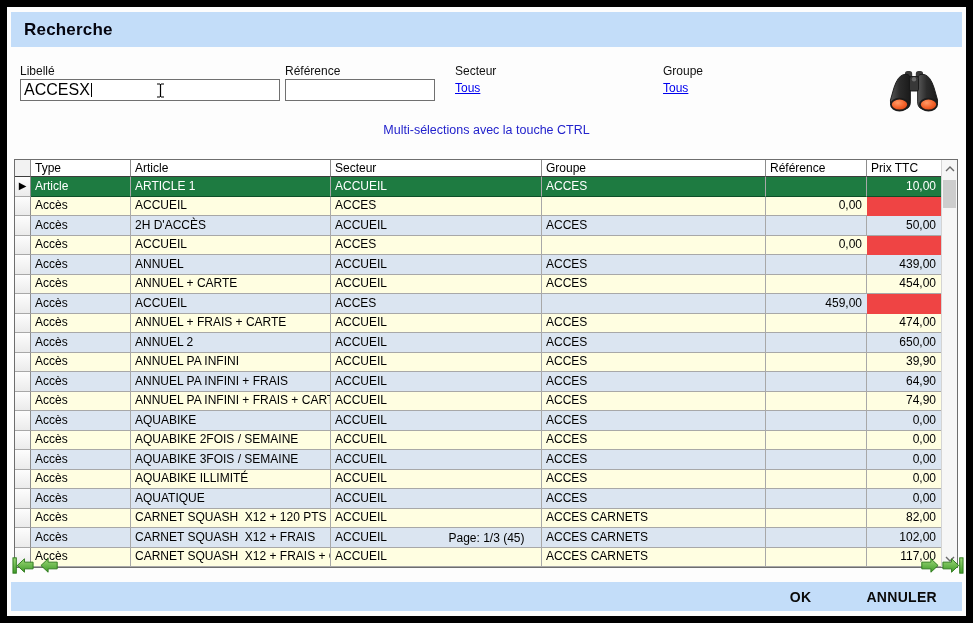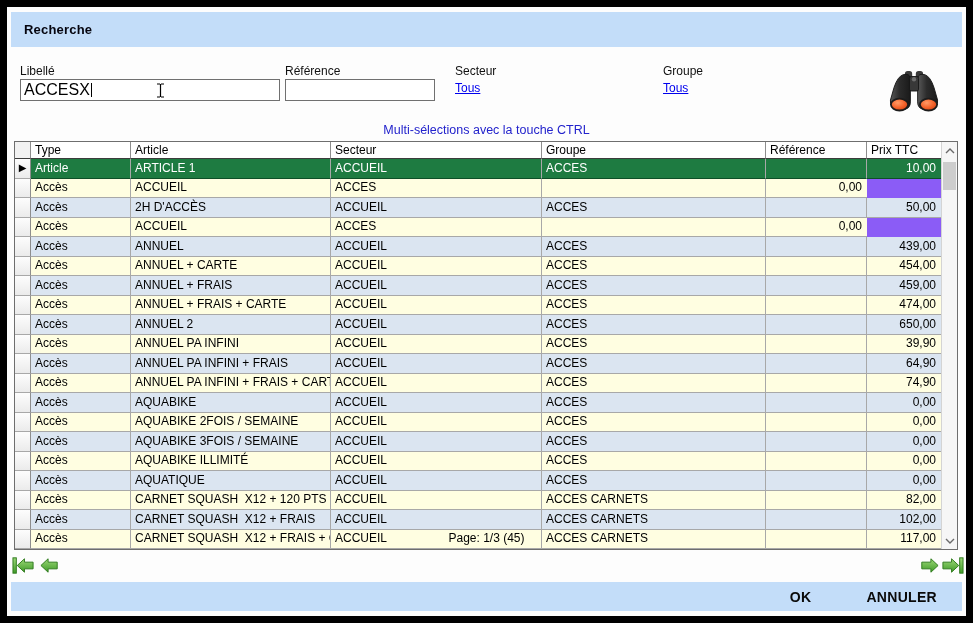--- a/index.html
+++ b/index.html
@@ -4,39 +4,39 @@
 <style>
   * { margin:0; padding:0; box-sizing:border-box; }
   html,body { background:#555; }
   body { font-family:"Liberation Sans", sans-serif; }
   .frame { position:relative; width:973px; height:623px; background:#000; margin:0 auto; }
   .window { position:absolute; left:7px; top:7px; width:959px; height:609px; background:#fdfdfd; overflow:hidden; }
 
   
   .titlebar { position:absolute; left:4px; right:4px; top:5px; height:35px;
     background:var(--titlebar); display:flex; align-items:center; padding-left:13px; }
-  .titlebar h1 { font-size:13px; font-weight:bold; color:#05050f; letter-spacing:.2px; }
+  .titlebar h1 { font-size:17px; font-weight:bold; color:#05050f; letter-spacing:.2px; }
 
   
   .flabel { position:absolute; font-size:12px; color:#111; }
   .tinput { position:absolute; height:22px; background:#fff; border:1px solid #707070;
     font-size:16px; padding:0 3px; display:flex; align-items:center; }
   .caret { width:1px; height:14px; background:#000; margin-left:1px; }
   .ibeam { position:absolute; left:135px; top:3px; width:9px; height:15px; }
   .tlink { position:absolute; font-size:12px; color:var(--link); text-decoration:underline; cursor:pointer; }
   .chkrow { position:absolute; left:15px; top:100px; display:flex; align-items:center; gap:7px; }
   .chk { width:13px; height:13px; background:#fff; border:1px solid #454545; display:flex; align-items:center; justify-content:center; }
   .chkrow span.lbl { font-size:12.5px; color:#111; }
   .hint { position:absolute; left:0; right:0; top:116px; text-align:center;
     font-size:12.5px; color:var(--hint); }
   .binoc { position:absolute; left:878px; top:58px; width:58px; height:52px; cursor:pointer; }
 
   
-  .grid-wrap { position:absolute; left:7px; top:134px; width:944px; height:409px;
-    border:1px solid #6e6e6e; background:#8b5cf6; display:flex;justify-content:space-between; }
+  .grid-wrap { position:absolute; left:7px; top:152px; width:944px; height:409px;
+    border:1px solid #6e6e6e; background:#ef4444; display:flex;justify-content:space-between; }
   .grid { width:926px; display:flex; flex-direction:column; }
   .trow, .thead { display:grid; grid-template-columns:16px 100px 200px 211px 224px 101px 74px; }
   .thead { height:19px; background:#fff; }
   .thead .hc { border-right:1px solid #8d8d8d; border-bottom:1px solid #3c3c3c;
     font-size:12px; color:#000; padding:1px 3px 0 4px; overflow:hidden; white-space:nowrap; }
   .thead .hc.gut { background:#f2f2f2; border-right:1px solid #8d8d8d; }
   .trow { height:19.5px; }
   .trow > div { border-right:1px solid #a8a8a8; border-bottom:1px solid #a8a8a8;
     font-size:12px; color:#000; padding:1.5px 3px 0 4px; overflow:hidden; white-space:nowrap; }
   .trow .c-gutter { background:linear-gradient(#fdfdfd,#ebebeb); border-right:1px solid #8d8d8d;
@@ -185,21 +185,20 @@
               <div class="c-type">Accès</div>
               <div class="c-article">ANNUEL + CARTE</div>
               <div class="c-secteur">ACCUEIL</div>
               <div class="c-groupe">ACCES</div>
               <div class="c-reference"></div>
               <div class="c-prix" style="border-right: none;">454,00</div>
             </div>
             <div class="trow blue">
               <div class="c-gutter"></div>
               <div class="c-type">Accès</div>
-              <div class="c-article">ANNUEL + FRAIS</div>
               <div class="c-secteur">ACCUEIL</div>
               <div class="c-groupe">ACCES</div>
               <div class="c-reference"></div>
               <div class="c-prix" style="border-right: none;">459,00</div>
             </div>
             <div class="trow cream">
               <div class="c-gutter"></div>
               <div class="c-type">Accès</div>
               <div class="c-article">ANNUEL + FRAIS + CARTE</div>
               <div class="c-secteur">ACCUEIL</div>

